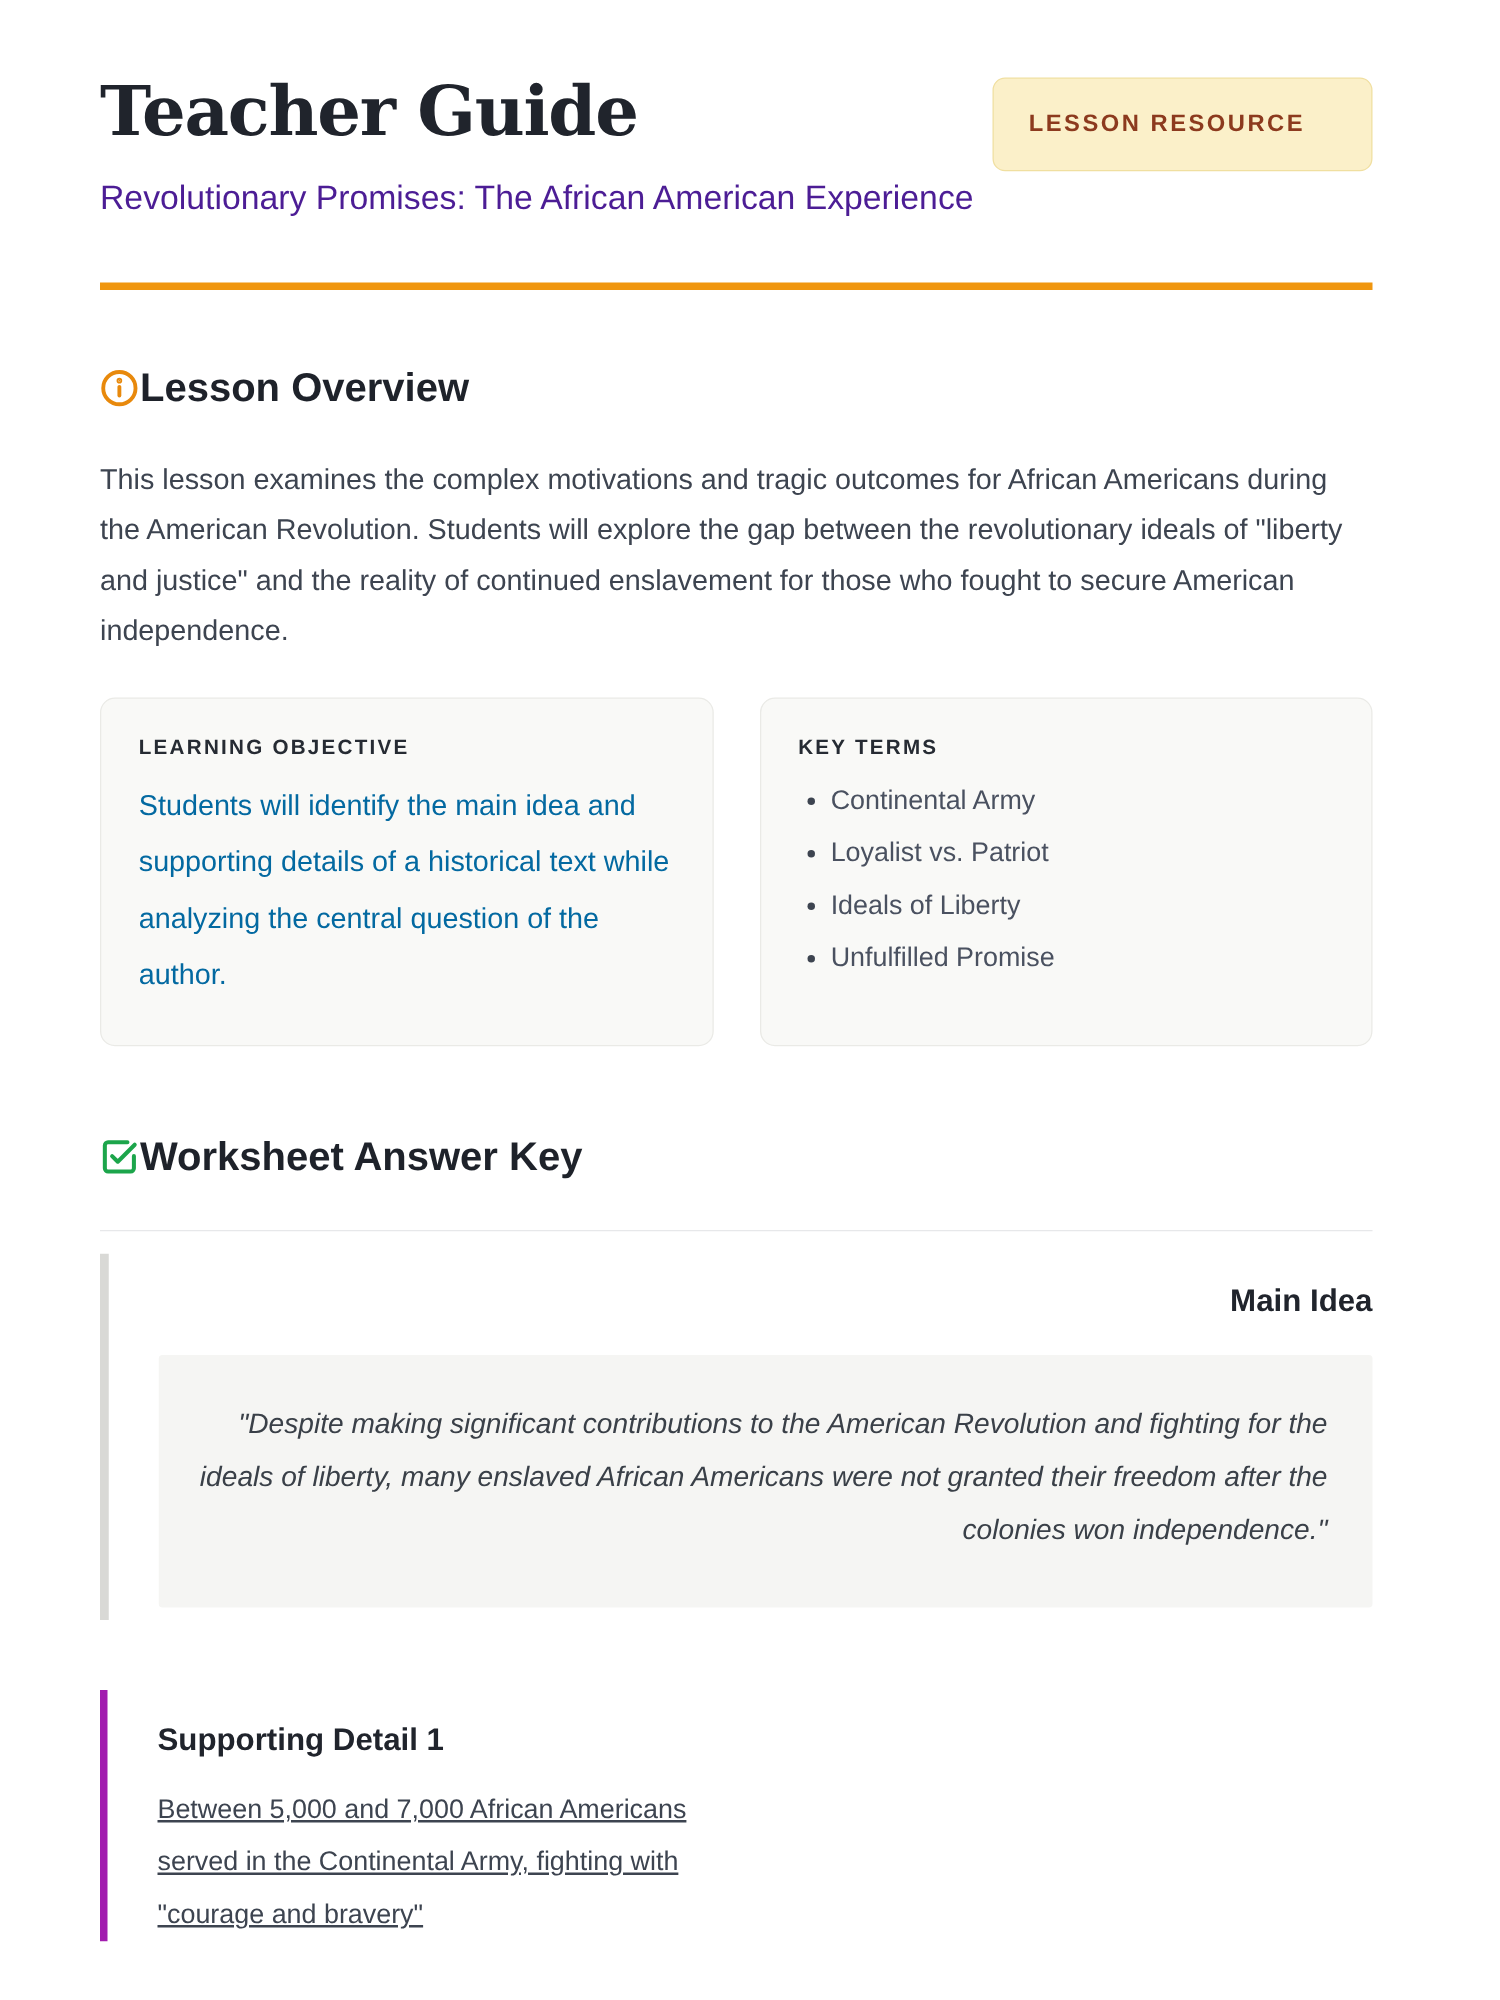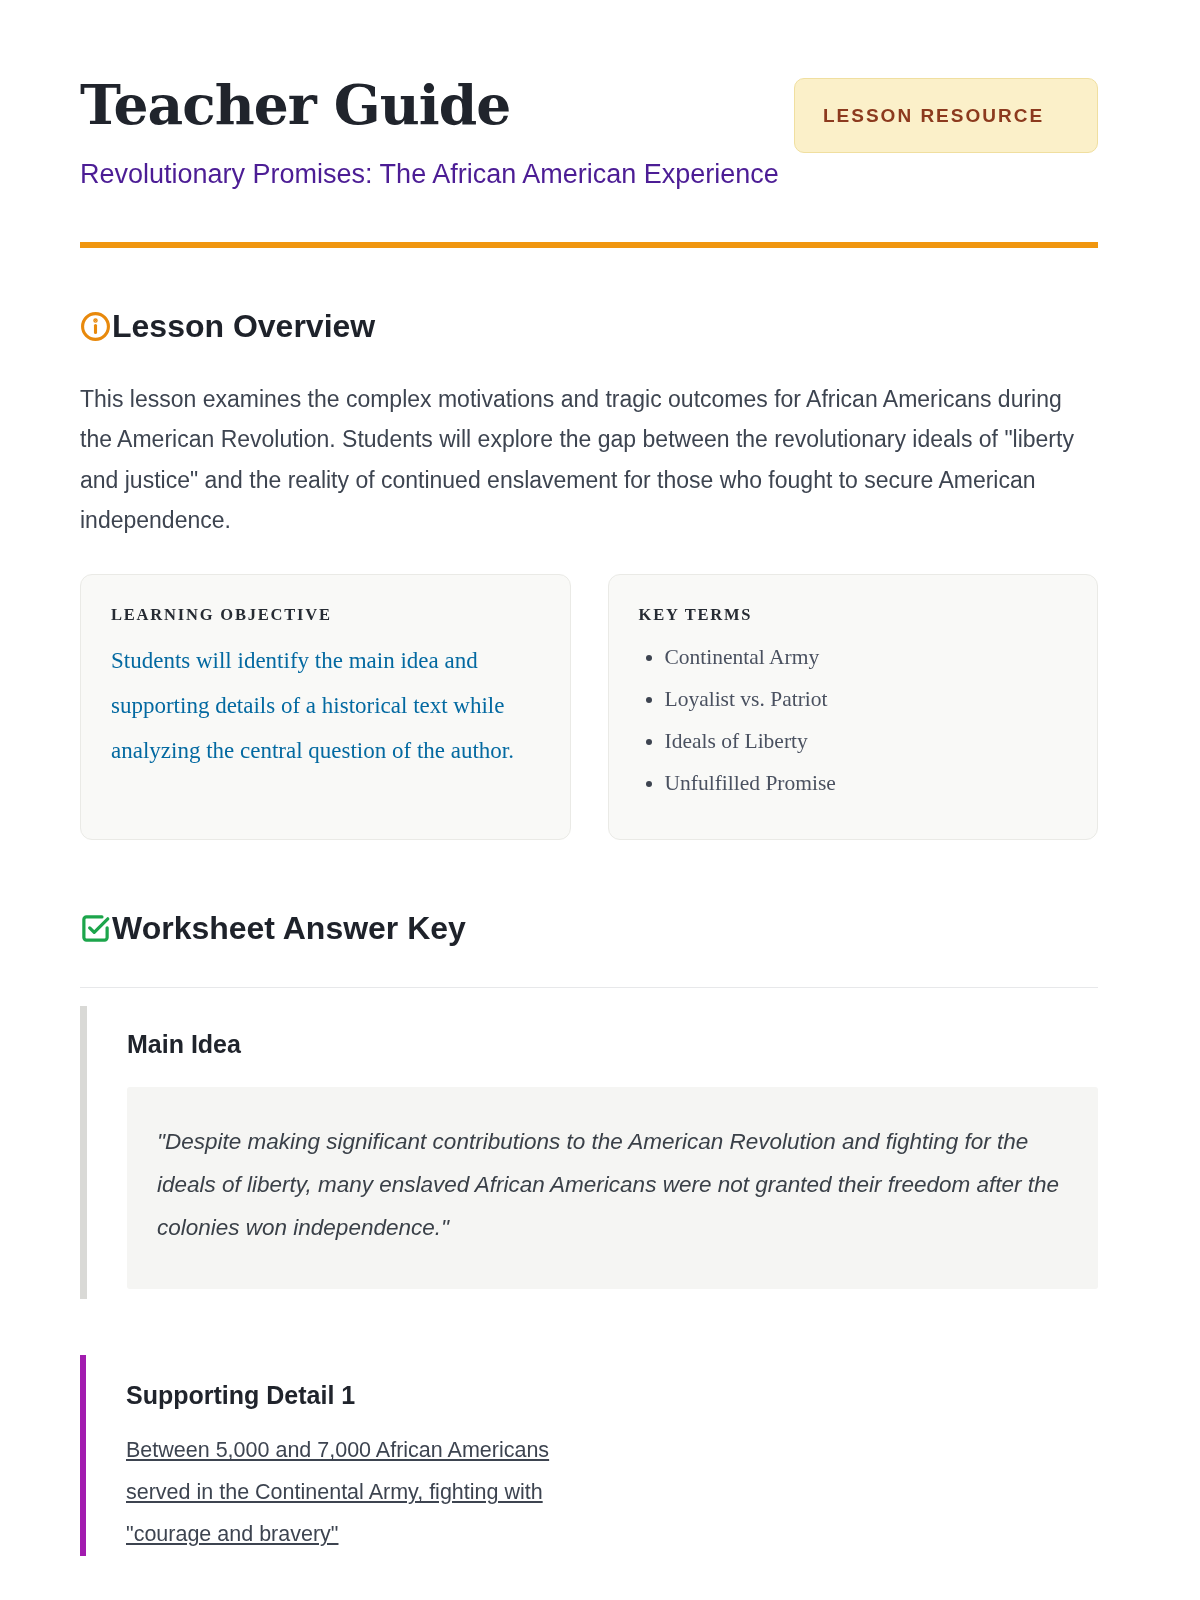--- a/index.html
+++ b/index.html
@@ -4,21 +4,21 @@
 <style>
   * { box-sizing: border-box; }
   html, body { margin: 0; padding: 0; }
   body {
     width: 1200px; height: 1600px;
     background: #ffffff;
     font-family: "Liberation Sans", sans-serif;
     color: #3d4450;
     overflow: hidden;
   }
-  .page { padding: 76px 102px 0 80px; }
+  .page { padding: 60px 102px 0 80px; }
 
   
   .header { display: flex; justify-content: space-between; align-items: flex-start; }
   .page-title {
     font-family: "DejaVu Serif", serif;
     font-weight: 800;
     font-size: 55px;
     letter-spacing: -1px;
     color: #20242c;
     margin: 0 0 20px 0;
@@ -58,21 +58,21 @@
   .section-2 { margin-top: 70px; }
 
   .lead {
     margin: 34px 0 0 0;
     font-size: 23px;
     line-height: 1.76;
     color: #3d4450;
   }
 
   
-  .cards { display: grid; grid-template-columns: 1fr 1fr; gap: 37px; margin-top: 34px; font-family: Liberation Serif, serif; }
+  .cards { display: grid; grid-template-columns: 1fr 1fr; gap: 37px; margin-top: 34px; }
   .card {
     background: #F9F9F7;
     border: 1px solid #EAEAE6;
     border-radius: 12px;
     padding: 30px 30px 34px 30px;
   }
   .card-label {
     font-size: 16.5px; font-weight: bold;
     letter-spacing: 1.8px;
     color: #262b33;
@@ -87,20 +87,21 @@
   .card li { font-size: 21.5px; line-height: 1.95; color: #4a5160; }
   .card li::marker { color: #3d4450; }
 
   .divider { border: none; border-top: 1px solid #E7E8EA; margin: 40px 0 0 0; }
 
   
   .answer-block {
     border-left: 7px solid #D9D9D6;
     padding: 24px 0 10px 40px;
     margin-top: 18px;
+    text-align: right;
   }
   .answer-heading { font-size: 25px; font-weight: bold; color: #20242c; margin: 0; }
   .quote-box {
     margin-top: 28px;
     background: #F5F5F3;
     border-radius: 3px;
     padding: 34px 36px 40px 30px;
     font-style: italic;
     font-size: 22.5px;
     line-height: 1.9;

